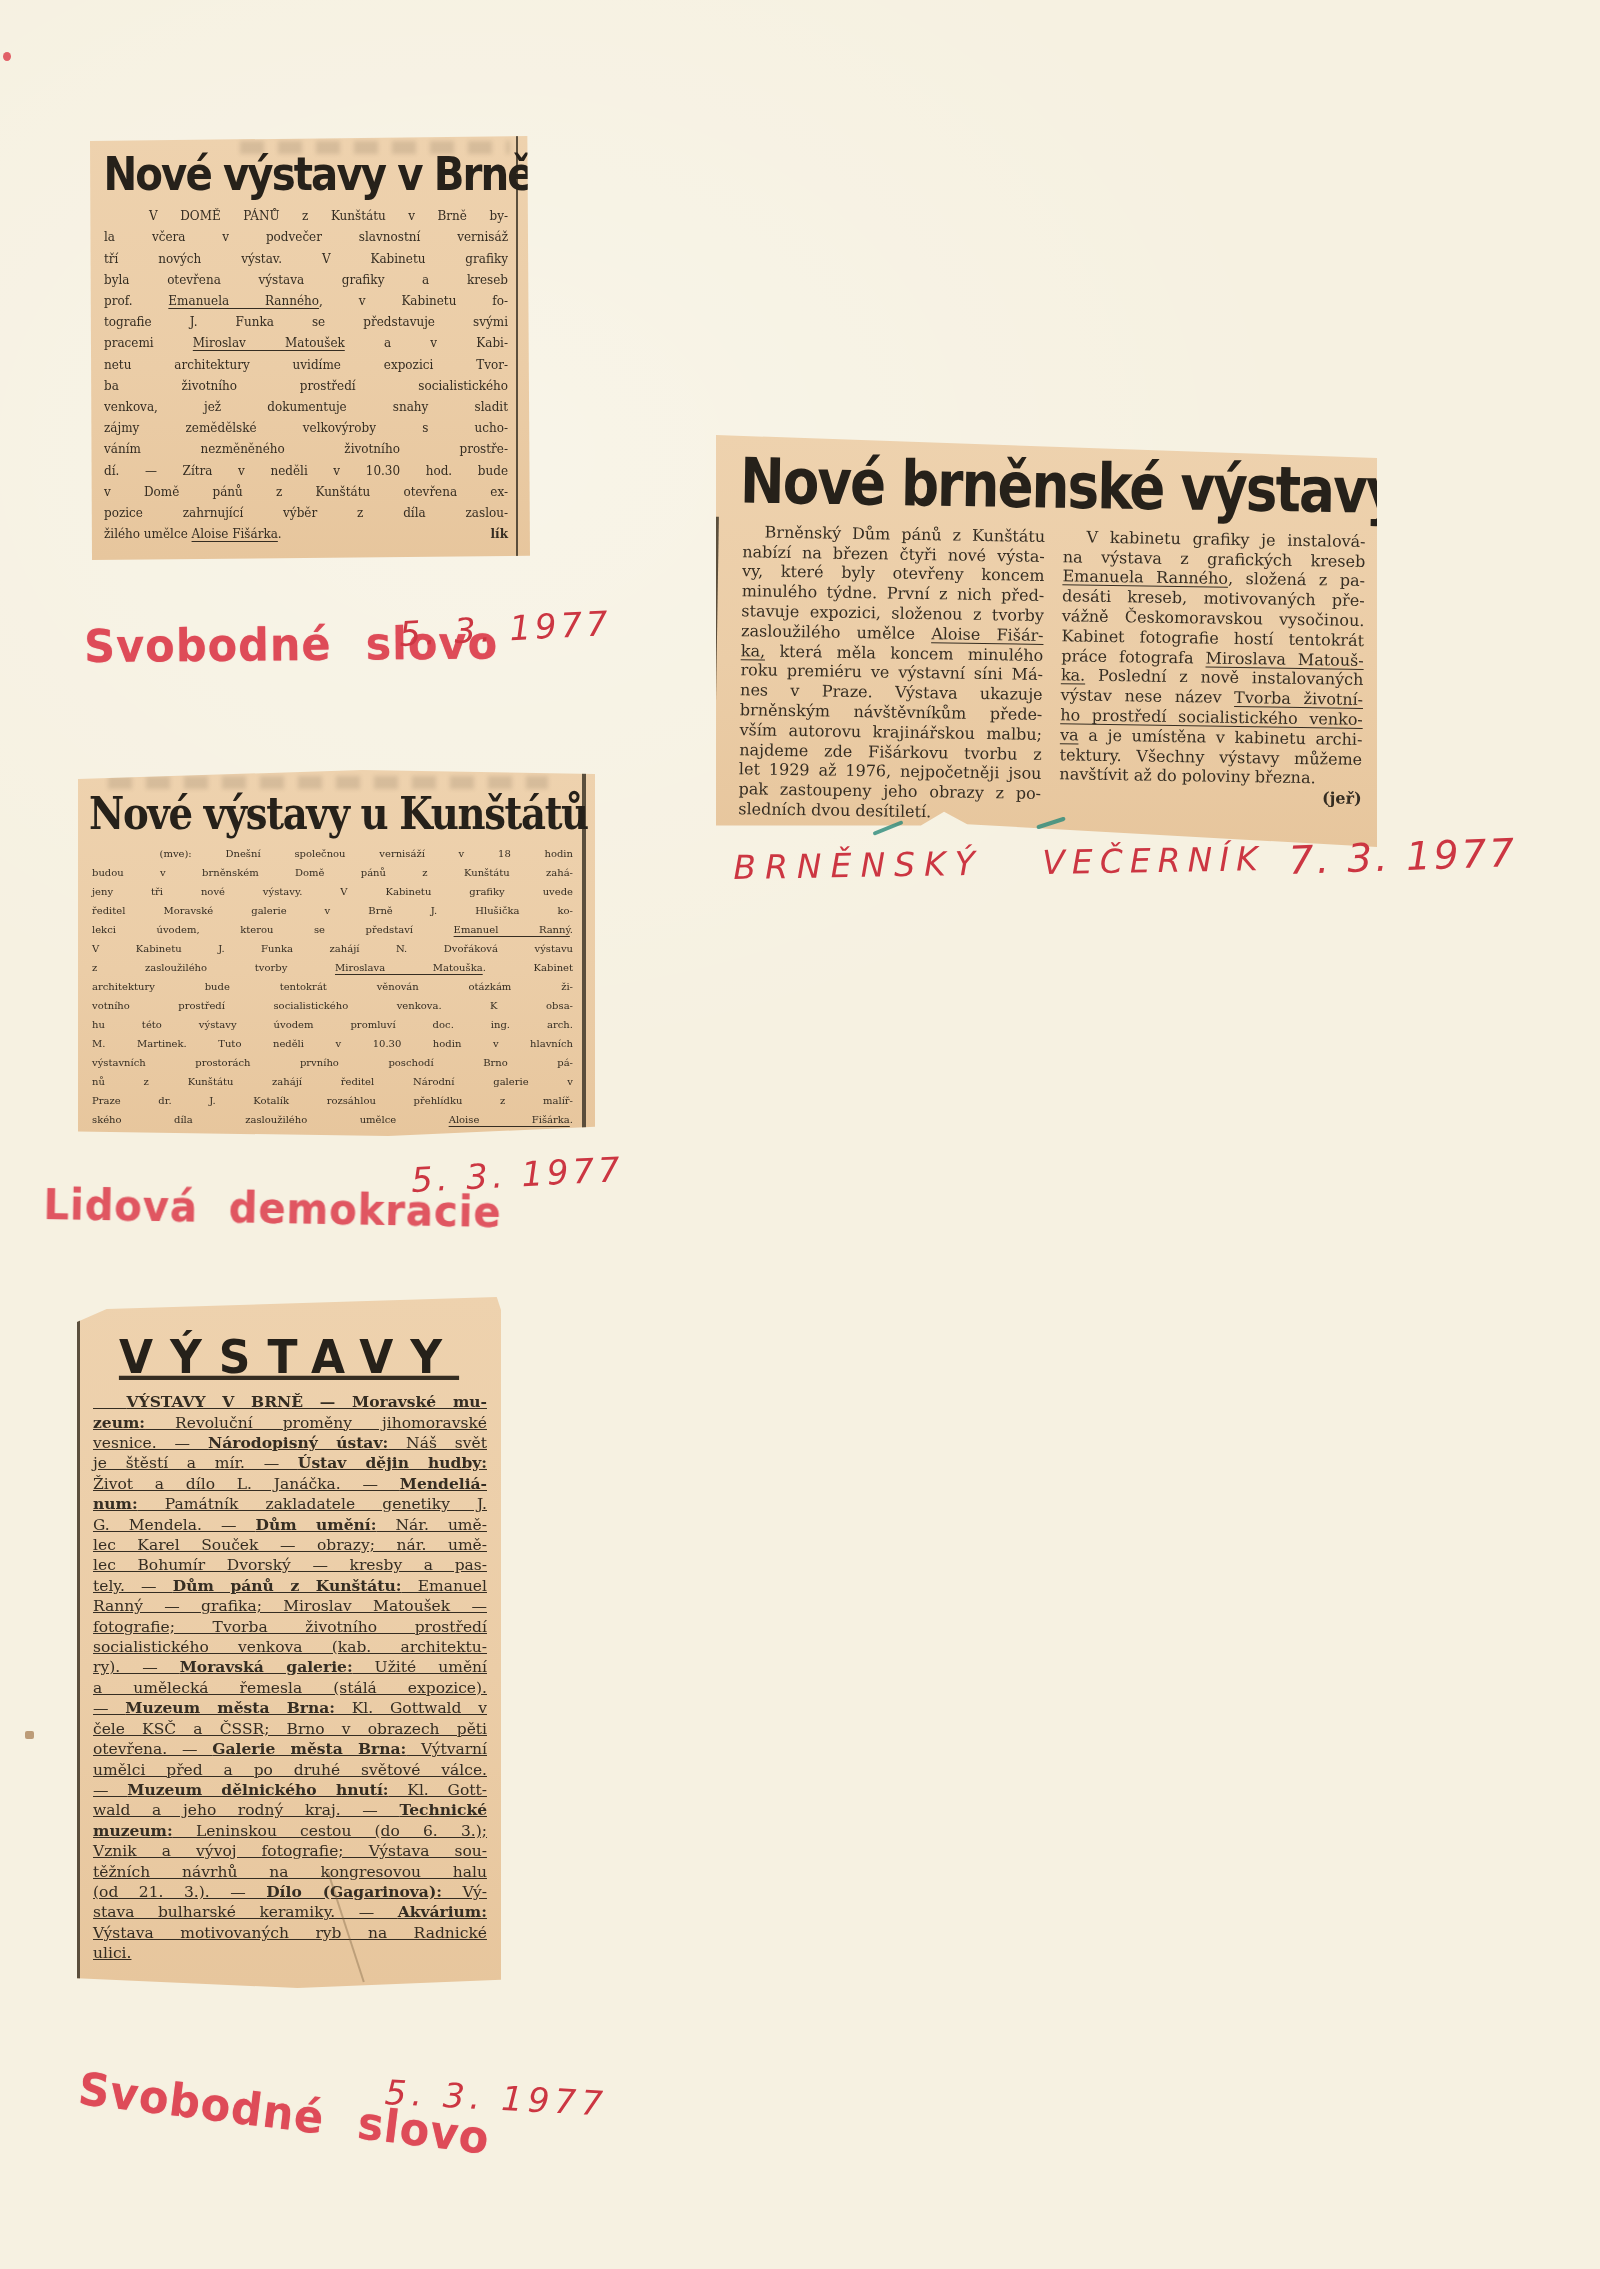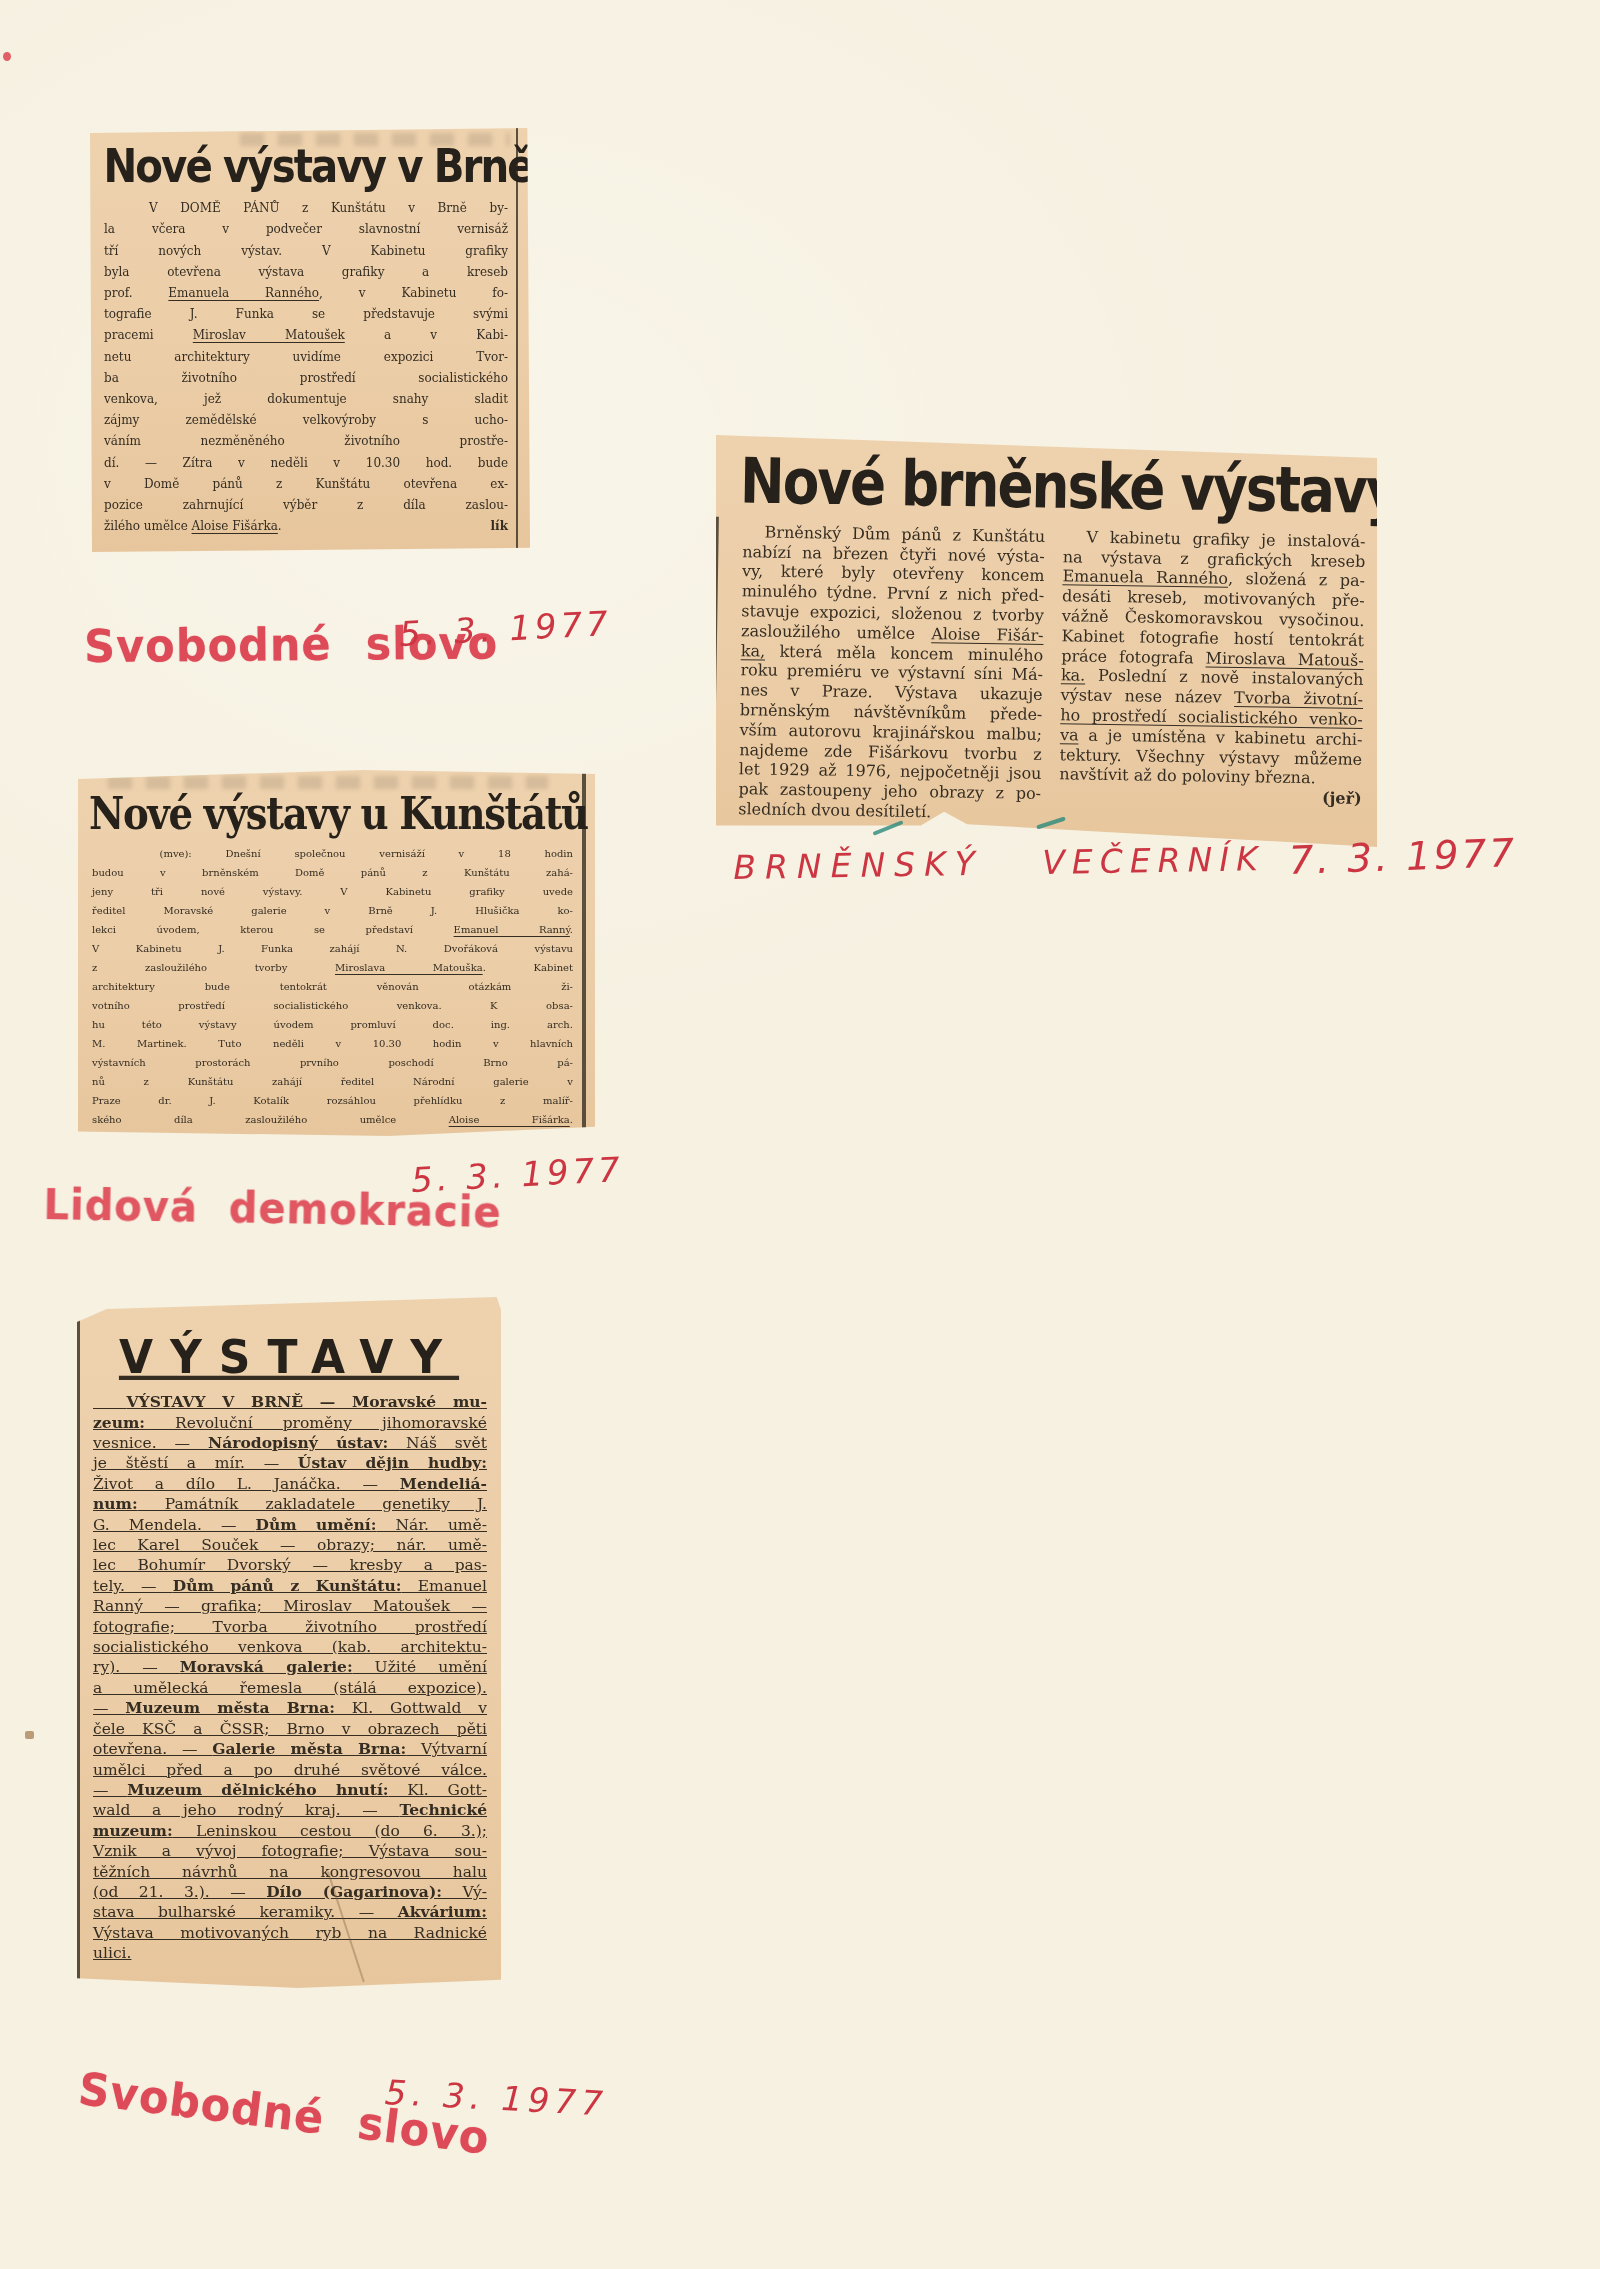--- a/index.html
+++ b/index.html
@@ -53,21 +53,21 @@
   }
   .speck{position:absolute; border-radius:50%;}
   .tealmark{position:absolute; height:4px; border-radius:2px; background:var(--teal); opacity:.8;}
   .crease{position:absolute; width:2px; background:rgba(110,85,55,.35); transform-origin:top left;}
 </style>
 </head>
 <body>
 
 <div class="page">
 
-  <div class="clipping" style="left:90px; top:128px; width:440px; height:424px;
+  <div class="clipping" style="left:90px; top:136px; width:440px; height:424px;
               clip-path:polygon(0 5px, 99.4% 0, 100% 99%, 2px 100%);">
     <div class="ghost" style="left:150px; top:5px; width:270px;"></div>
     <div class="rule-v" style="right:12px; top:0; bottom:0; width:2px;"></div>
     <div class="headline-sans" style="padding:14px 0 2px 14px; font-size:42px; letter-spacing:-2px; transform:scale(.96,1.08);">Nové výstavy v Brně</div>
     <div class="newsbody" style="padding:10px 22px 0 14px; font-size:12px; line-height:21.2px;">
         <div class="nl"><span>  V DOMĚ PÁNŮ z Kunštátu v Brně by-</span></div>
         <div class="nl"><span>la včera v podvečer slavnostní vernisáž</span></div>
         <div class="nl"><span>tří nových výstav. V Kabinetu grafiky</span></div>
         <div class="nl"><span>byla otevřena výstava grafiky a kreseb</span></div>
         <div class="nl"><span>prof. </span><span class="un">Emanuela Ranného</span><span>, v Kabinetu fo-</span></div>

